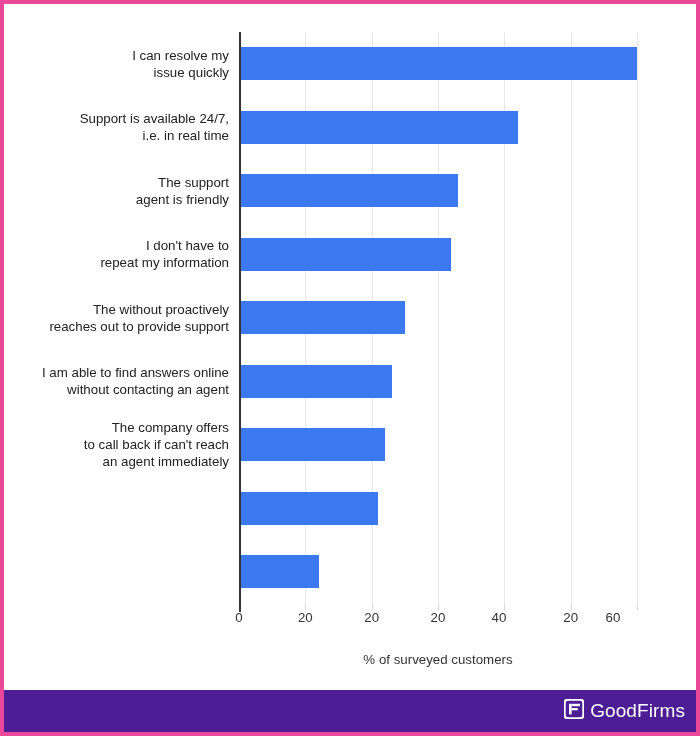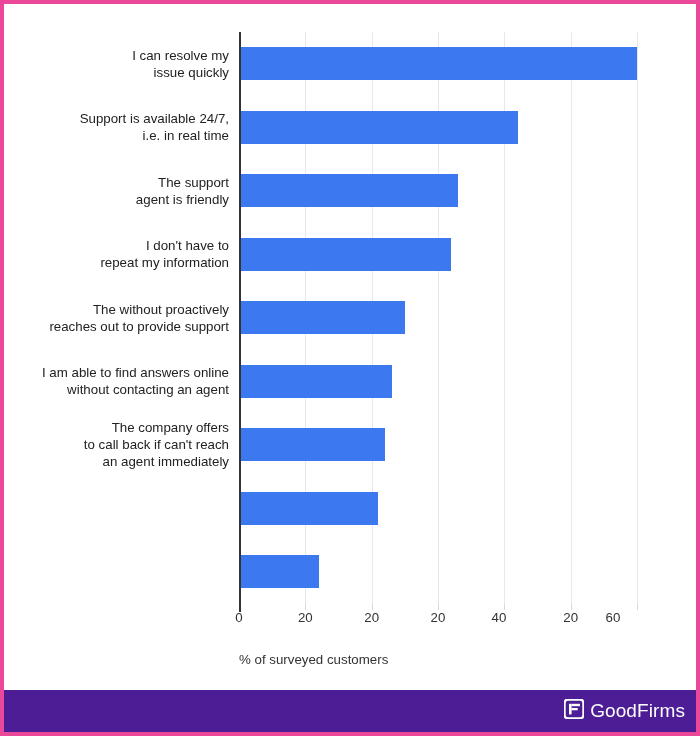--- a/index.html
+++ b/index.html
@@ -126,21 +126,21 @@
     font-size: 13.3px;
     color: #333333;
     white-space: nowrap;
   }
 
   .axis-title {
     position: absolute;
     left: 235px;
     top: 648px;
     width: 398px;
-    text-align: left;
+    text-align: center;
     font-size: 13.3px;
     color: #333333;
   }
 
   
   .footer {
     position: absolute;
     left: 0;
     bottom: 0;
     width: 700px;

